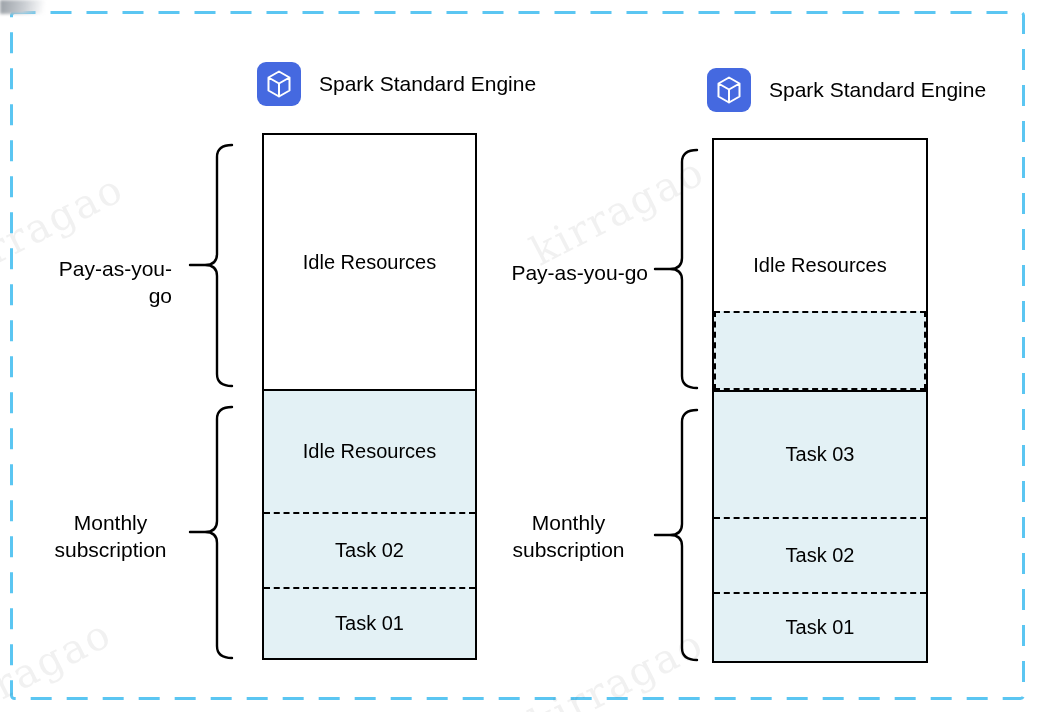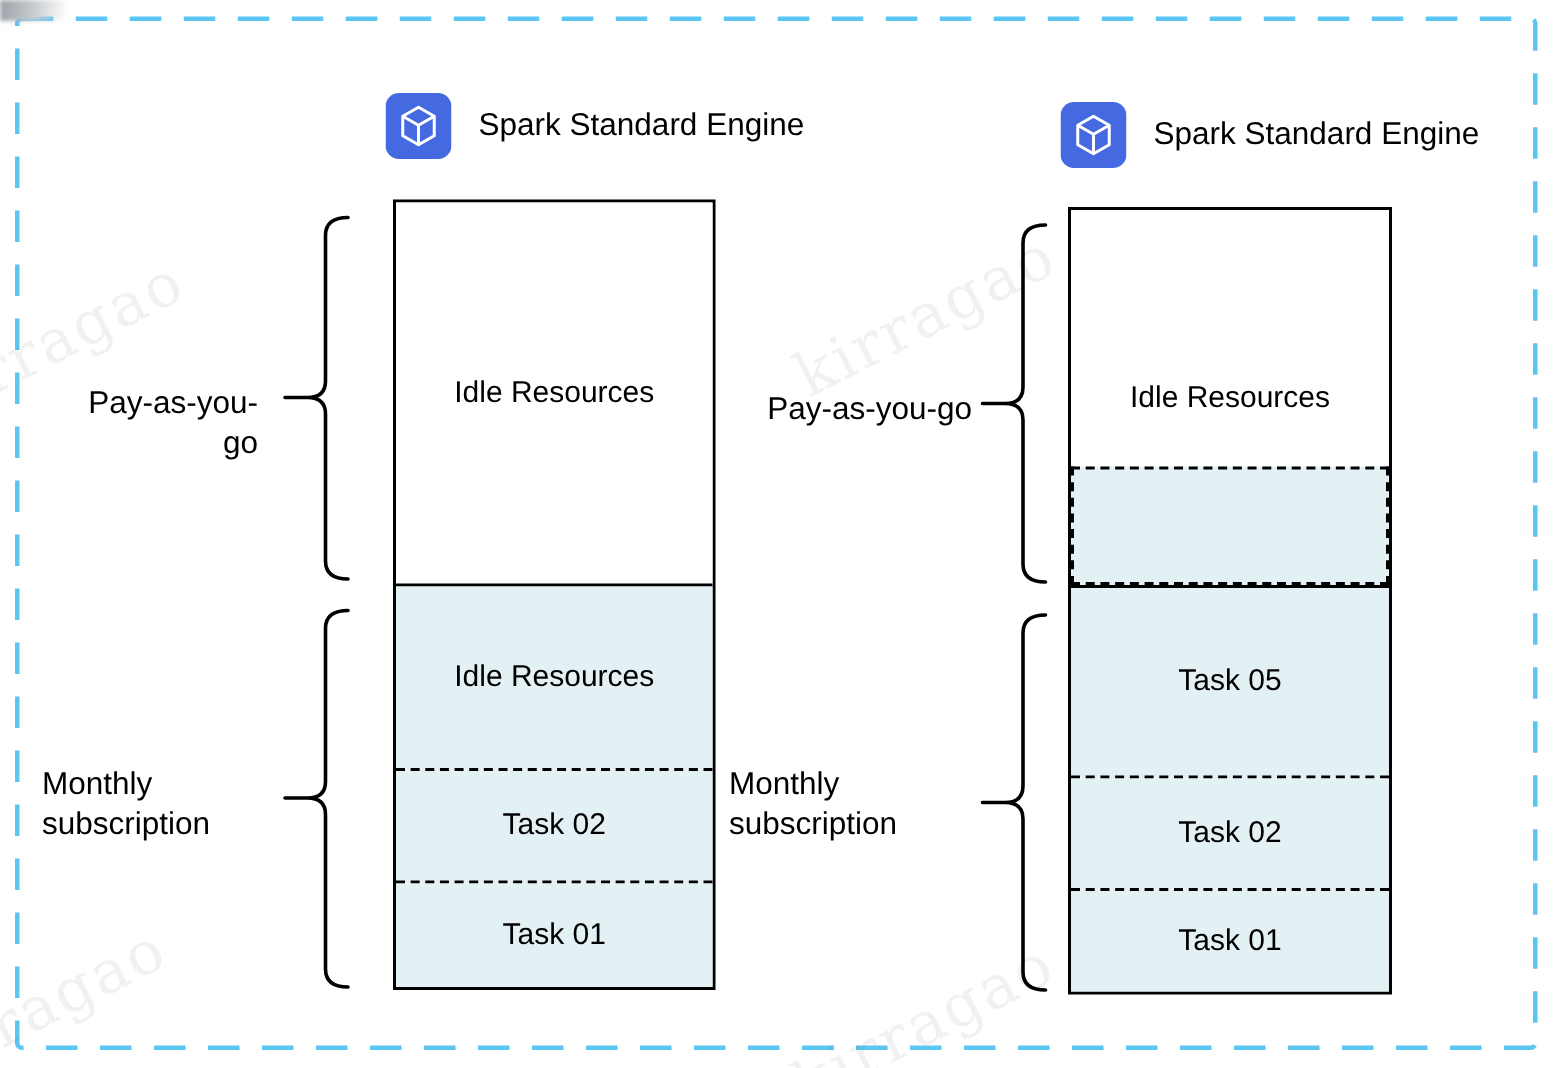--- a/index.html
+++ b/index.html
@@ -34,21 +34,21 @@
   .payg-region { position:relative; display:flex; align-items:center; justify-content:center; }
   .released-box {
     position:absolute; left:0; right:0; bottom:0; height:79px;
     border:2px dashed #000; box-sizing:border-box;
     background:var(--section-fill,#e3f1f5);
   }
   .brace-svg { position:absolute; overflow:visible; }
   .brace-path { fill:none; stroke:#000; stroke-width:2.4; stroke-linecap:round; }
   .side-label { position:absolute; font-size:21px; line-height:27px; }
   .align-right { text-align:right; }
-  .align-center { text-align:left; }
+  .align-center { text-align:center; }
   .cube-rect { fill:var(--icon-blue,#4569e0); }
   .cube-lines { fill:none; stroke:#fff; stroke-width:2; stroke-linejoin:round; stroke-linecap:round; }
 </style>
 </head>
 <body>
 
 <div class="canvas">
 
   <svg class="frame-svg" width="1038" height="712">
     <rect x="11.5" y="12.5" width="1012" height="686" rx="3" fill="none" stroke="var(--frame-dash,#5bc6f2)" stroke-width="3" stroke-dasharray="21 15"></rect>
@@ -101,21 +101,21 @@
     </svg>
     <span class="engine-label">Spark Standard Engine</span>
   </div>
 
   <div class="box" style="left:712px; top:138px; width:216px; height:525px;">
     <div class="payg-region" style="height:250px; background:#fff;">
       <span class="sec-label">Idle Resources</span>
       <div class="released-box"></div>
     </div>
     <div class="sec fill-blue solid-top dashed-bottom" style="height:129px;">
-      <span class="sec-label">Task 05</span>
+      <span class="sec-label">Task 03</span>
     </div>
     <div class="sec fill-blue dashed-bottom" style="height:75px;">
       <span class="sec-label">Task 02</span>
     </div>
     <div class="sec fill-blue" style="flex:1;">
       <span class="sec-label">Task 01</span>
     </div>
   </div>
 
   <svg class="brace-svg" style="left:655px; top:148px;" width="44" height="242" viewBox="0 0 44 242">

